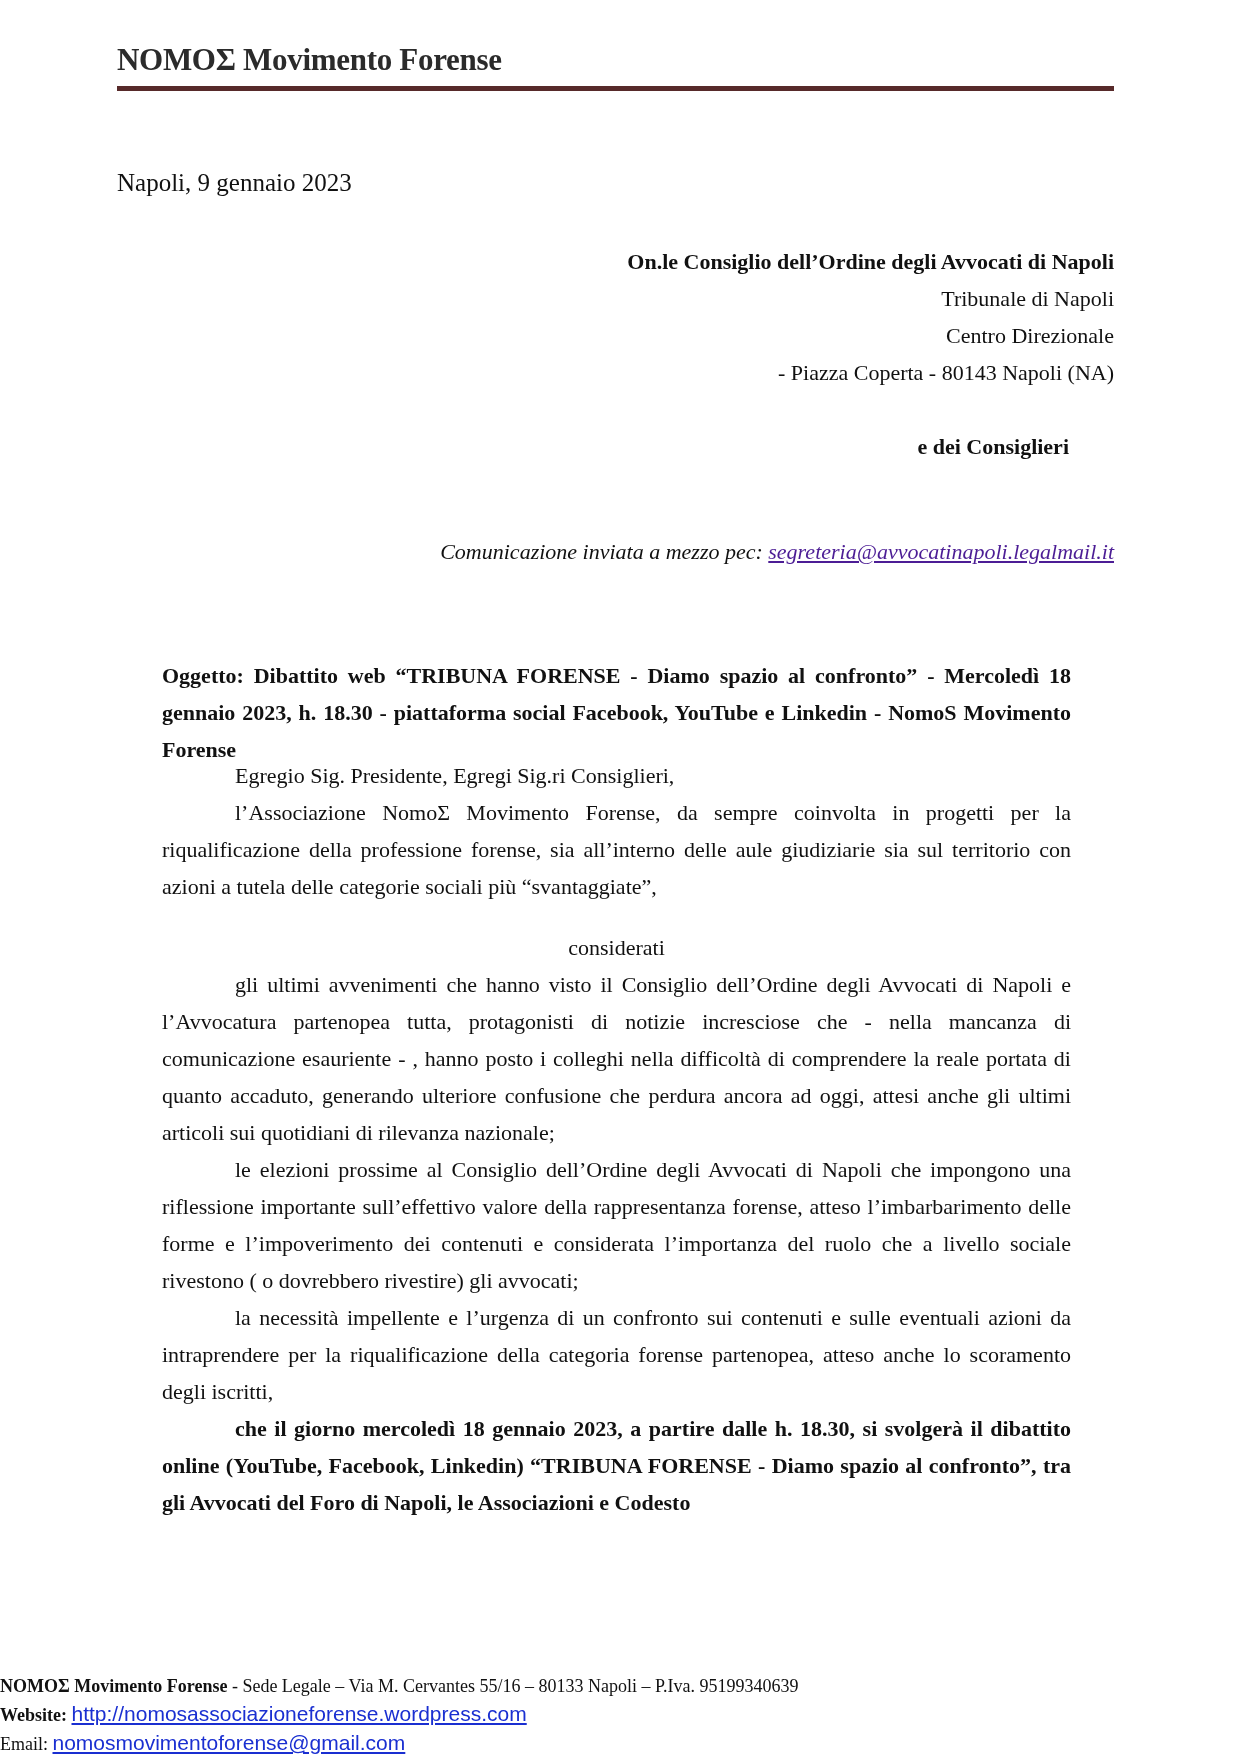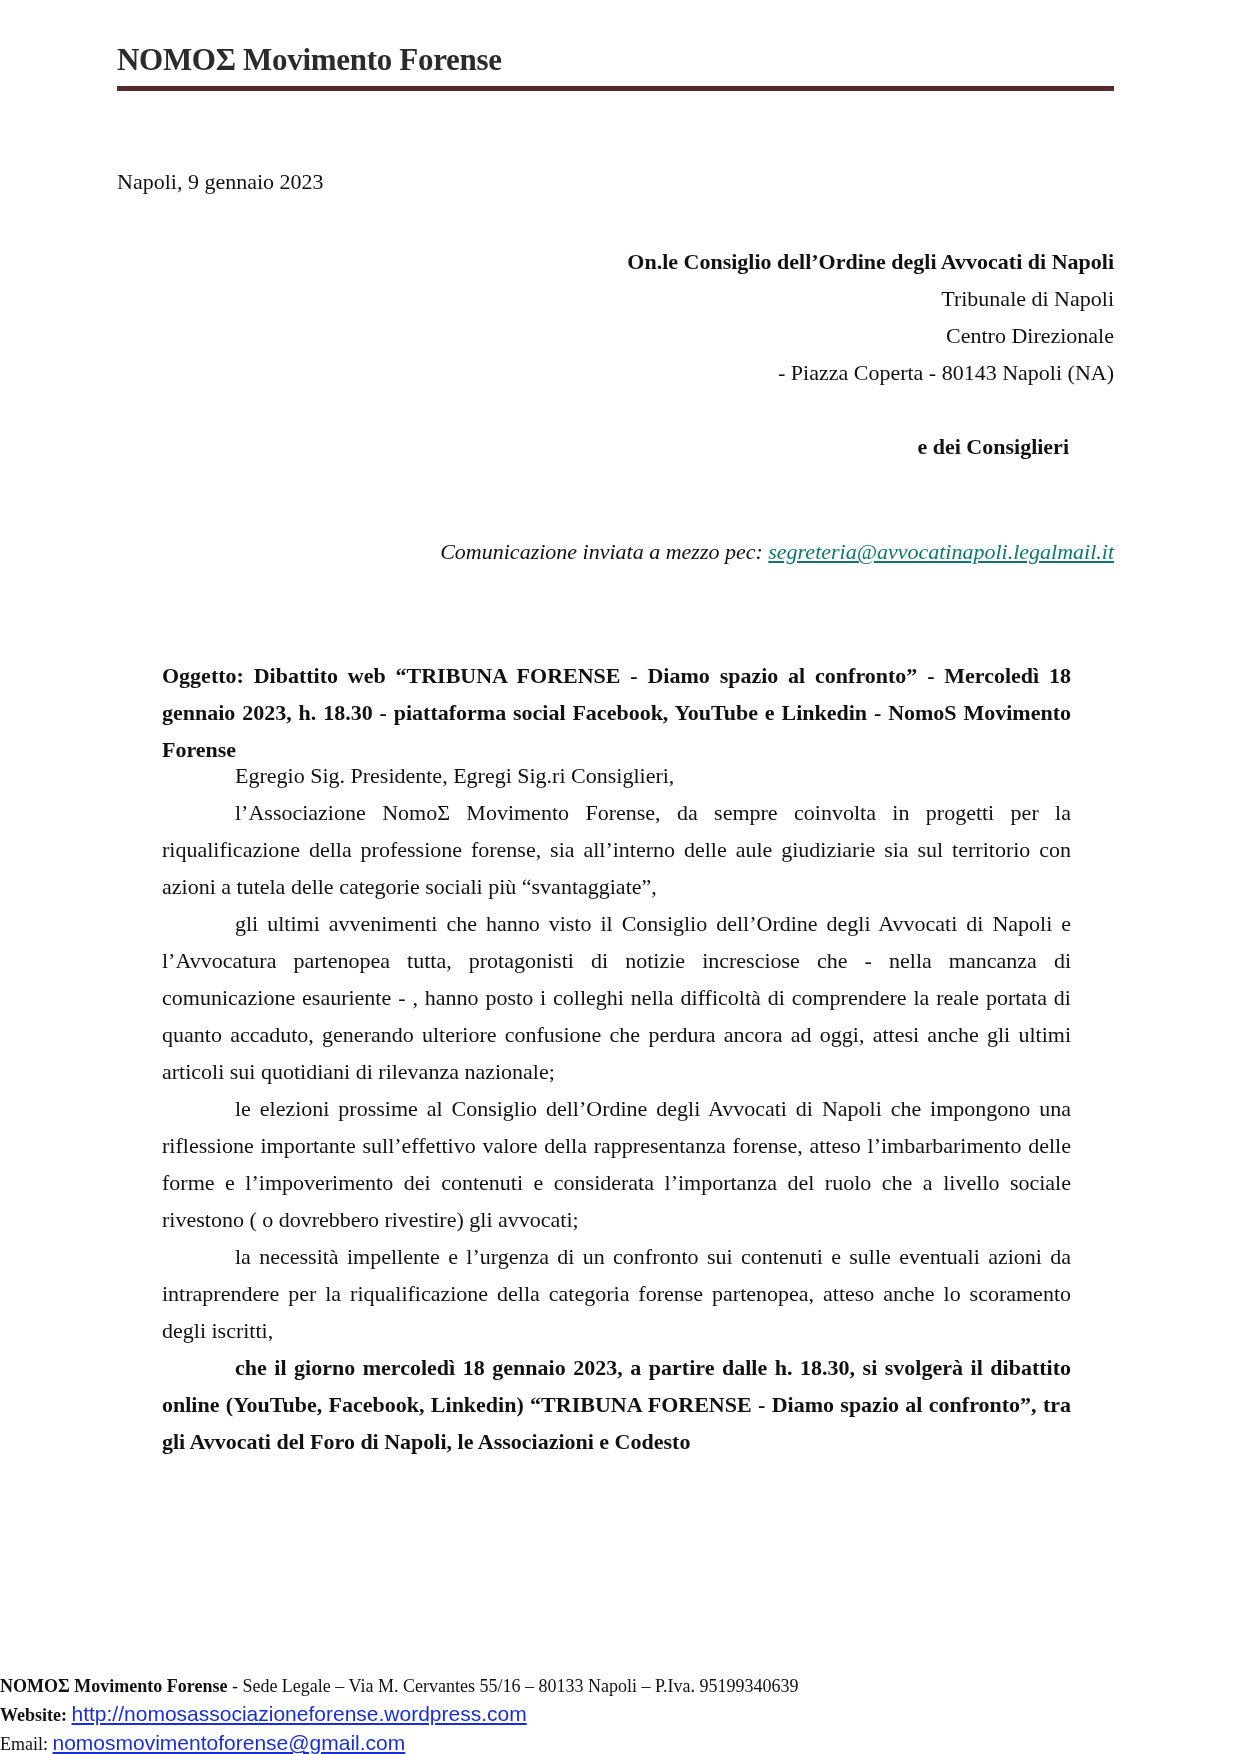--- a/index.html
+++ b/index.html
@@ -11,36 +11,36 @@
     .header-title {
       position: absolute; left: 117px; top: 42px;
       font-size: 31px; font-weight: bold; color: #2b2b2b;
       letter-spacing: -0.3px;
     }
     .header-rule {
       position: absolute; left: 117px; top: 86px; width: 997px; height: 5px;
       background: #572a2a;
     }
     .date {
-      position: absolute; left: 117px; top: 169px; font-size: 22px;
+      position: absolute; left: 117px; top: 169px; font-size: 25px;
     }
     .recipient {
       position: absolute; right: 125px; top: 243px; text-align: right;
       font-size: 22px; line-height: 37px; font-family: Liberation Serif, serif;
     }
     .recipient .bold { font-weight: bold; }
     .attention {
       position: absolute; right: 125px; top: 428px; text-align: right;
       font-size: 22px; line-height: 37px;
     }
     .attention .line2 { padding-right: 45px; font-weight: bold; text-align: center; }
     .pec {
       position: absolute; right: 125px; top: 539px; font-size: 22px; font-style: italic;
     }
-    .pec a { color: #0f766e; text-decoration: underline; }
+    .pec a { color: #4c1d95; text-decoration: underline; }
     .content {
       position: absolute; left: 162px; width: 909px;
       font-size: 22px; line-height: 37px; text-align: justify;
     }
     .subject { top: 609px; font-weight: bold; text-align: justify; text-align-last: left; margin-top: 48px; }
     .body-block { top: 757px; }
     .indent { text-indent: 73px; }
     .center { text-align: center; text-align-last: center; }
     p { margin: 0; }
     .bold { font-weight: bold; }
@@ -76,20 +76,21 @@
 
 <div class="pec">
   <span>Comunicazione inviata a mezzo pec: </span><a>segreteria@avvocatinapoli.legalmail.it</a>
 </div>
 
 <div class="content subject">Oggetto: Dibattito web “TRIBUNA FORENSE - Diamo spazio al confronto” - Mercoledì 18 gennaio 2023, h. 18.30 - piattaforma social Facebook, YouTube e Linkedin - NomoS Movimento Forense</div>
 
 <div class="content body-block">
   <p class="indent">Egregio Sig. Presidente, Egregi Sig.ri Consiglieri,</p>
   <p class="indent">l’Associazione NomoΣ Movimento Forense, da sempre coinvolta in progetti per la riqualificazione della professione forense, sia all’interno delle aule giudiziarie sia sul territorio con azioni a tutela delle categorie sociali più “svantaggiate”,</p>
+  <p class="center" style="margin-top:24px;">considerati</p>
   <p class="indent"> gli ultimi avvenimenti che hanno visto il Consiglio dell’Ordine degli Avvocati di Napoli e l’Avvocatura partenopea tutta, protagonisti di notizie incresciose che - nella mancanza di comunicazione esauriente - , hanno posto i colleghi nella difficoltà di comprendere la reale portata di quanto accaduto, generando ulteriore confusione che perdura ancora ad oggi, attesi anche gli ultimi articoli sui quotidiani di rilevanza nazionale;</p>
   <p class="indent">le elezioni prossime al Consiglio dell’Ordine degli Avvocati di Napoli che impongono una riflessione importante sull’effettivo valore della rappresentanza forense, atteso l’imbarbarimento delle forme e l’impoverimento dei contenuti e considerata l’importanza del ruolo che a livello sociale rivestono ( o dovrebbero rivestire) gli avvocati;</p>
   <p class="indent">la necessità impellente e l’urgenza di un confronto sui contenuti e sulle eventuali azioni da intraprendere per la riqualificazione della categoria forense partenopea, atteso anche lo scoramento degli iscritti,</p>
   <p class="indent bold">che il giorno mercoledì 18 gennaio 2023, a partire dalle h. 18.30, si svolgerà il dibattito online (YouTube, Facebook, Linkedin) “TRIBUNA FORENSE - Diamo spazio al confronto”, tra gli Avvocati del Foro di Napoli, le Associazioni e Codesto</p>
 </div>
 
 <div class="footer">
   <div><span class="org">ΝΟΜΟΣ Movimento Forense</span><span> - Sede Legale – Via M. Cervantes 55/16 – 80133 Napoli – P.Iva. 95199340639</span></div>
   <div><span class="label-bold">Website: </span><a>http://nomosassociazioneforense.wordpress.com</a></div>
   <div><span>Email: </span><a>nomosmovimentoforense@gmail.com</a></div>

